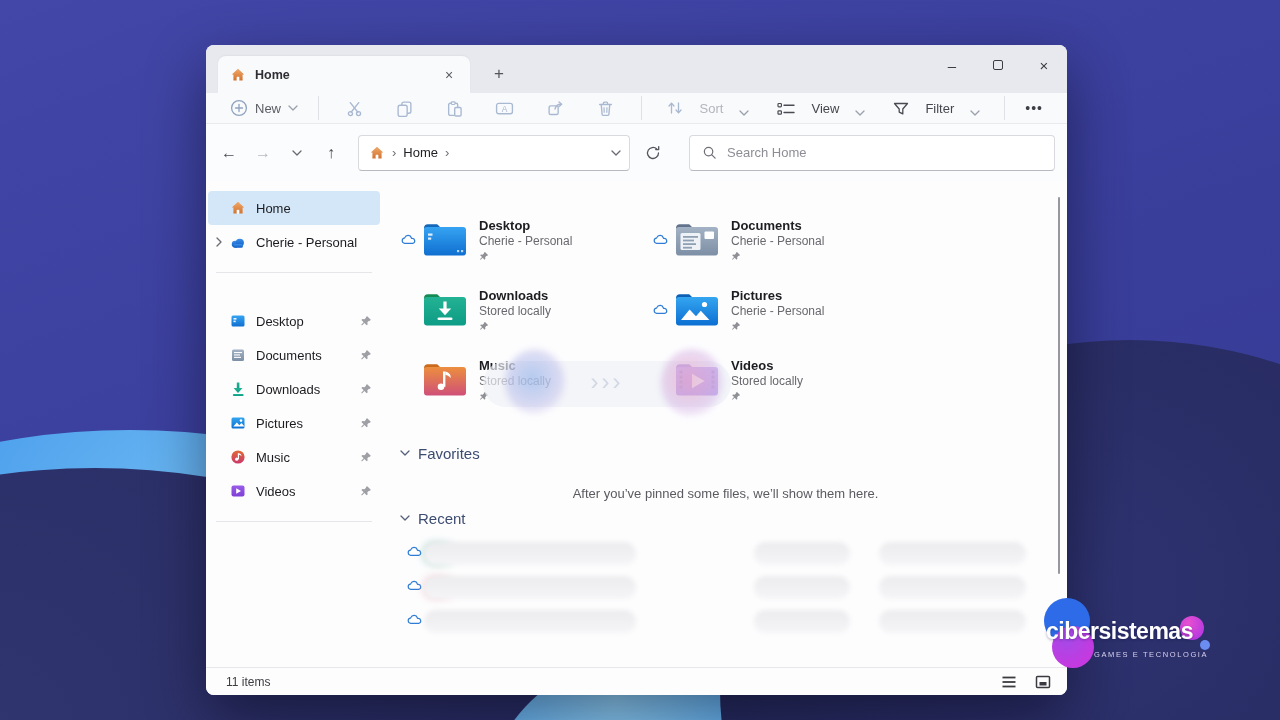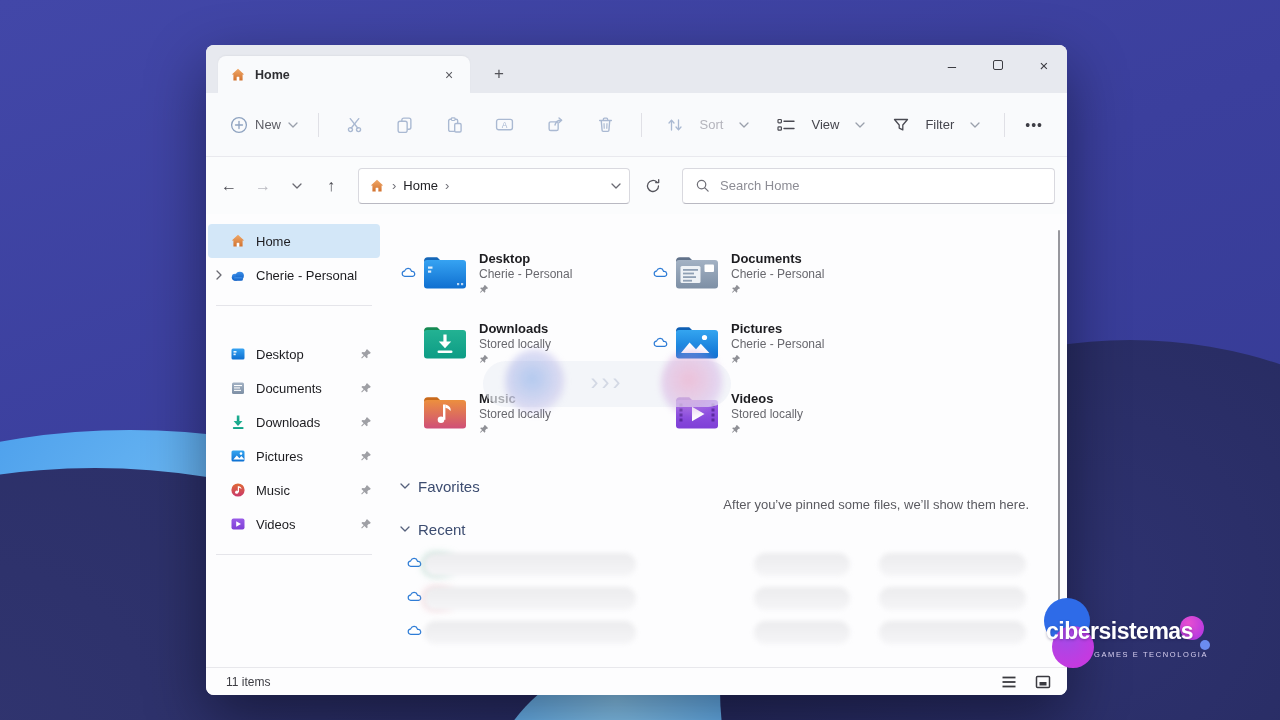--- a/index.html
+++ b/index.html
@@ -39,29 +39,29 @@
   .tab-close { width:22px; height:22px; border-radius:4px; color:#5a5a60; font-size:14px;
     display:flex; align-items:center; justify-content:center; }
   .tab-add { width:30px; height:30px; margin-left:14px; margin-bottom:4px; color:#54545a;
     font-size:17px; display:flex; align-items:center; justify-content:center; border-radius:4px; }
   .win-controls { margin-left:auto; display:flex; align-self:flex-start; height:40px; }
   .win-btn { width:46px; height:40px; display:flex; align-items:center; justify-content:center;
     color:#3c3c42; font-size:15px; }
   .max-glyph { width:10px; height:10px; border:1.3px solid #3c3c42; border-radius:2px; }
 
   
-  .toolbar { height:64px; background:#f9fafc; border-bottom:1px solid #e9e9ee;
+  .toolbar { height:31px; background:#f9fafc; border-bottom:1px solid #e9e9ee;
     display:flex; align-items:center; padding:0 14px; flex:none; }
   .tb-new { display:flex; align-items:center; gap:7px; padding:6px 10px; border-radius:4px;
     color:#8fa3c0; }
   .tb-new-label { font-size:13px; color:#5c5c64; }
   .tb-sep { width:1px; height:24px; background:#e0e0e6; margin:0 10px; flex:none; }
   .tb-ic { width:40px; height:34px; display:flex; align-items:center; justify-content:center;
     color:#aab9d2; border-radius:4px; margin:0 6px; }
-  .tb-drop { display:flex; align-items:center; gap:16px; padding:6px 9px; border-radius:4px; margin:0 5px; }
+  .tb-drop { display:flex; align-items:flex-end; gap:16px; padding:6px 9px; border-radius:4px; margin:0 5px; }
   .tb-drop .lbl { font-size:13px; color:#46464e; }
   .tb-drop.disabled { color:#b9bdc8; }
   .tb-drop.disabled .lbl { color:#b4b4bc; }
   .tb-drop .chev { color:#9aa0ac; }
   .tb-more { font-size:14px; color:#3e3e46; letter-spacing:1px; padding:4px 10px; }
 
   
   .addr-row { height:57px; background:#fbfcfd; display:flex; align-items:center;
     padding:0 12px 0 6px; flex:none; }
   .nav-btn { width:34px; height:32px; display:flex; align-items:center; justify-content:center;
@@ -69,21 +69,21 @@
   .nav-btn.dis { color:#b9b9c0; }
   .nav-btn.small-chev { color:#6a6a72; }
   .addr-box { margin-left:10px; width:272px; height:36px; background:#fff;
     border:1px solid #d9d9df; border-bottom-color:#b9b9c2; border-radius:4px;
     display:flex; align-items:center; padding:0 8px 0 10px; }
   .crumb-sep { color:#6e6e76; font-size:13px; margin:0 7px; }
   .crumb { font-size:13px; color:#222226; }
   .addr-chev { margin-left:auto; color:#6a6a72; }
   .refresh-btn { width:34px; height:32px; margin-left:6px; display:flex; align-items:center;
     justify-content:center; color:#55555d; flex:none; }
-  .search-box { margin-left:12px; flex:1; height:36px; background:#fff;
+  .search-box { margin-left:19px; flex:1; height:36px; background:#fff;
     border:1px solid #d9d9df; border-bottom-color:#b9b9c2; border-radius:4px;
     display:flex; align-items:center; padding:0 10px 0 12px; }
   .search-box input { border:none; outline:none; flex:1; margin-left:10px; font-size:13px;
     color:#333; font-family:"Liberation Sans",sans-serif; background:transparent; }
   .search-box input::placeholder { color:#8d8d95; }
   .search-ic { color:#6f6f77; }
 
   
   .body { flex:1; display:flex; min-height:0; background:#fdfdfe; position:relative; }
 
@@ -107,22 +107,22 @@
   .sec-label { font-size:15px; }
   .qa-grid { margin-top:16px; display:grid; grid-template-columns:252px 252px; row-gap:10px; }
   .tile { height:60px; display:flex; align-items:center; border-radius:4px; }
   .tile-cloud { width:22px; flex:none; display:flex; align-items:center; }
   .tile-folder { width:46px; height:38px; flex:none; margin-right:11px; }
   .tile-text { display:flex; flex-direction:column; gap:1px; min-width:0; }
   .tile-name { font-size:13px; font-weight:bold; color:#1d1d21; }
   .tile-sub { font-size:12px; color:#68686e; }
   .tile-pin { width:10px; height:10px; color:#8f9096; margin-top:2px; }
   .fav-head { margin-top:33px; }
-  .fav-empty { text-align:right; font-size:13px; color:#5a5a60;
-    padding-right:38px; }
+  .fav-empty { margin-top:22px; text-align:center; font-size:13px; color:#5a5a60;
+    padding-right:16px; }
   .rec-head { margin-top:6px; }
   .rec-rows { margin-top:8px; }
   .rrow { height:34px; position:relative; }
   .rrow .rcloud { position:absolute; left:6px; top:8px; width:16px; height:12px; }
   .bar { position:absolute; top:5px; height:23px; border-radius:12px;
     background:linear-gradient(180deg,#ececee,#f5f5f7); filter:blur(2px); }
   .bar.bname { left:24px; width:212px; }
   .bar.bc1 { left:354px; width:96px; }
   .bar.bc2 { left:479px; width:147px; }
   .smudge { position:absolute; top:3px; left:20px; width:46px; height:27px; border-radius:14px;

